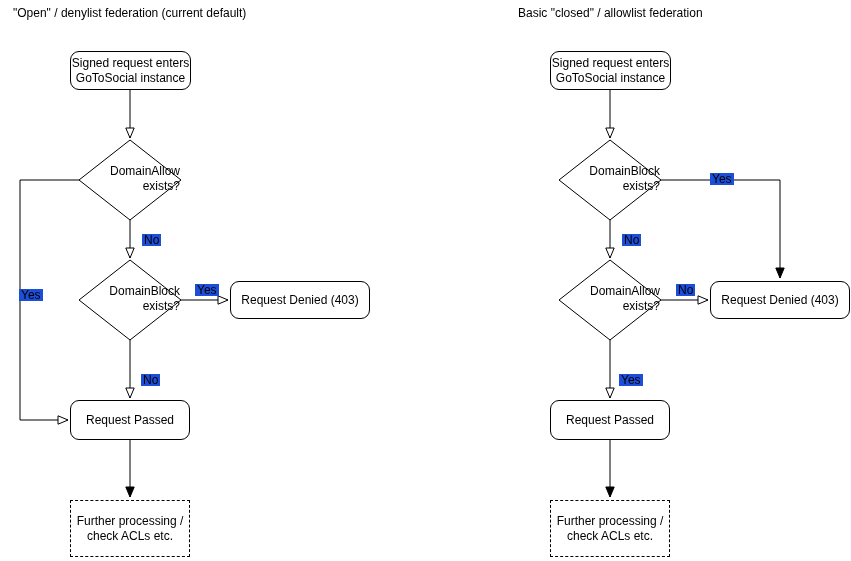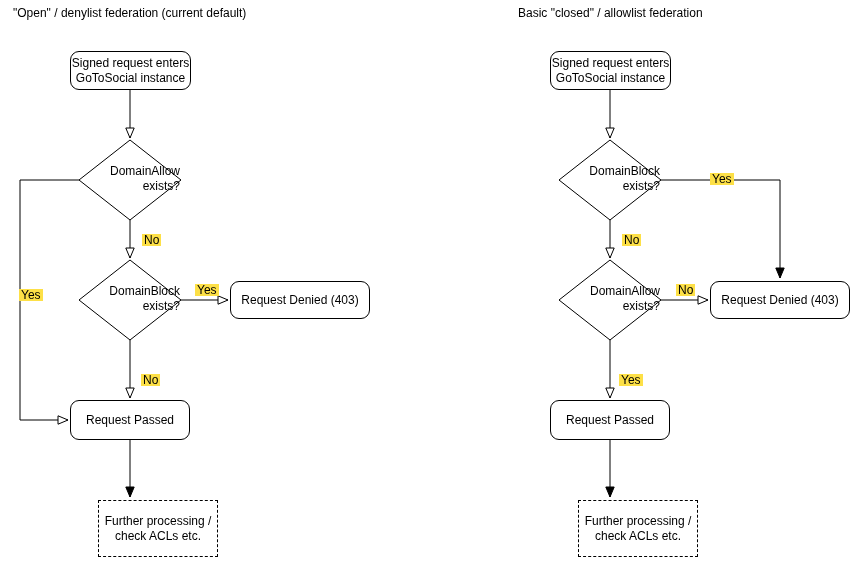--- a/index.html
+++ b/index.html
@@ -28,33 +28,32 @@
     display: flex;
     flex-direction: column;
     align-items: center;
     justify-content: center;
     text-align: center;
     line-height: 15px;
   }
   .node.dashed {
     border: 1px dashed #000000;
     border-radius: 0;
-    margin-left: 28px;
   }
   .dlabel {
     position: absolute;
     width: 100px;
     text-align: right;
     line-height: 15px;
     pointer-events: none;
   }
   .elabel {
     position: absolute;
     line-height: 12px;
-    background: #fde047;
+    background: #1d4ed8;
     padding: 0 2px;
     white-space: nowrap;
   }
 </style>
 </head>
 <body>
 
 <div class="canvas">
 
   <svg class="wires" viewBox="0 0 851 561" xmlns="http://www.w3.org/2000/svg">

